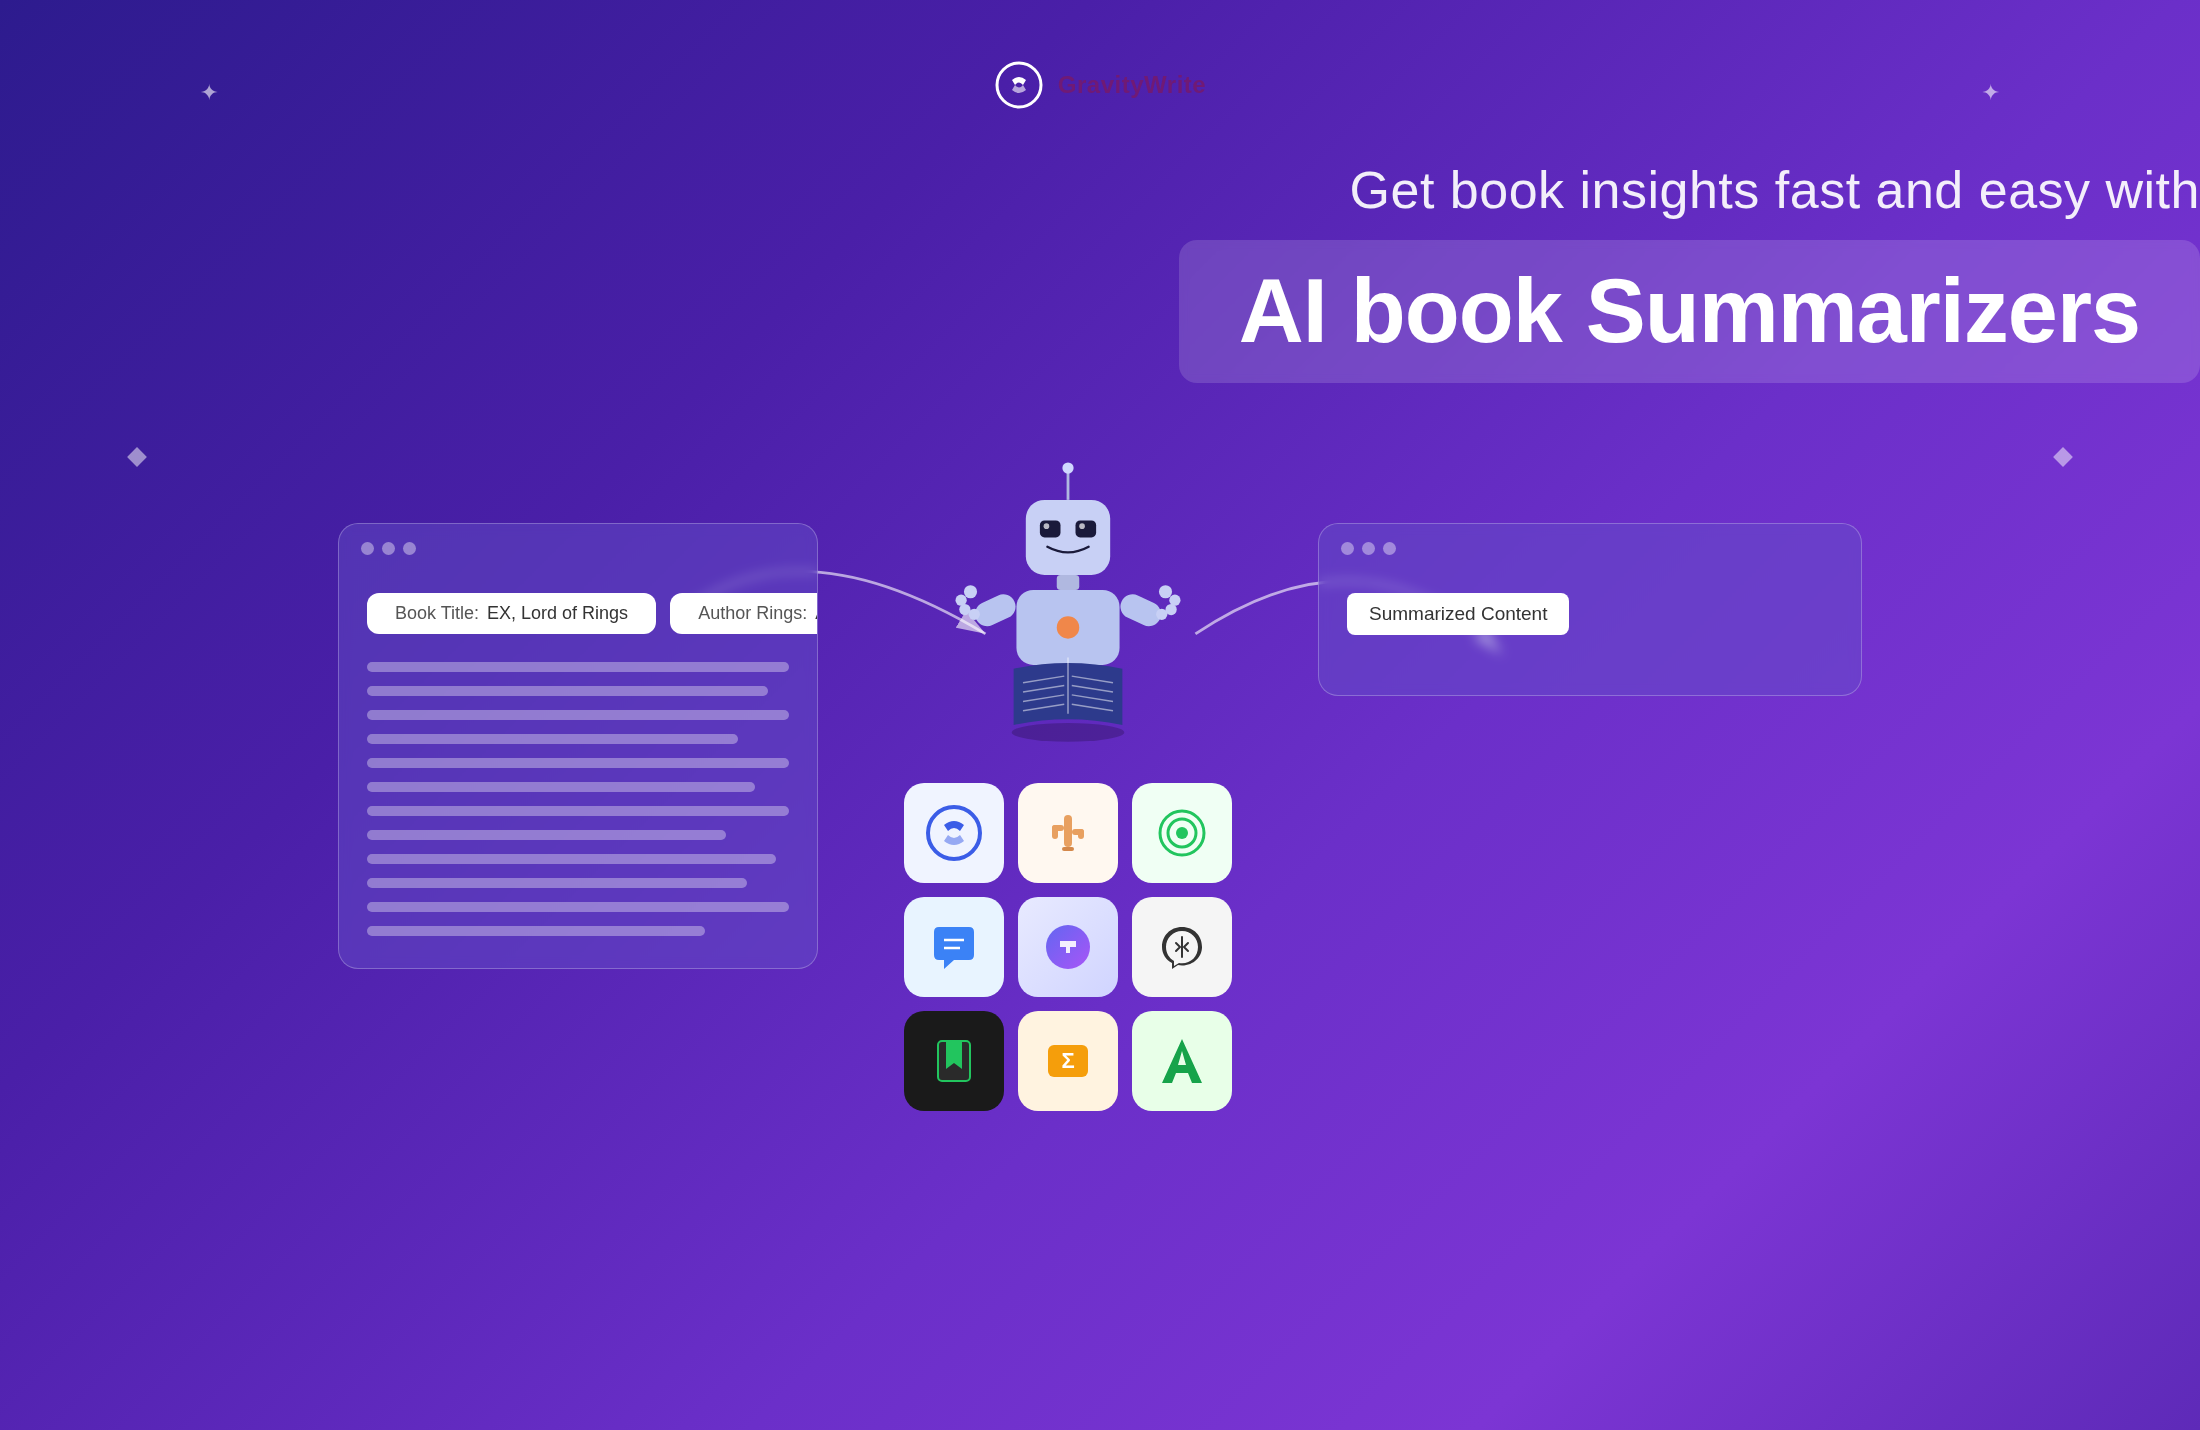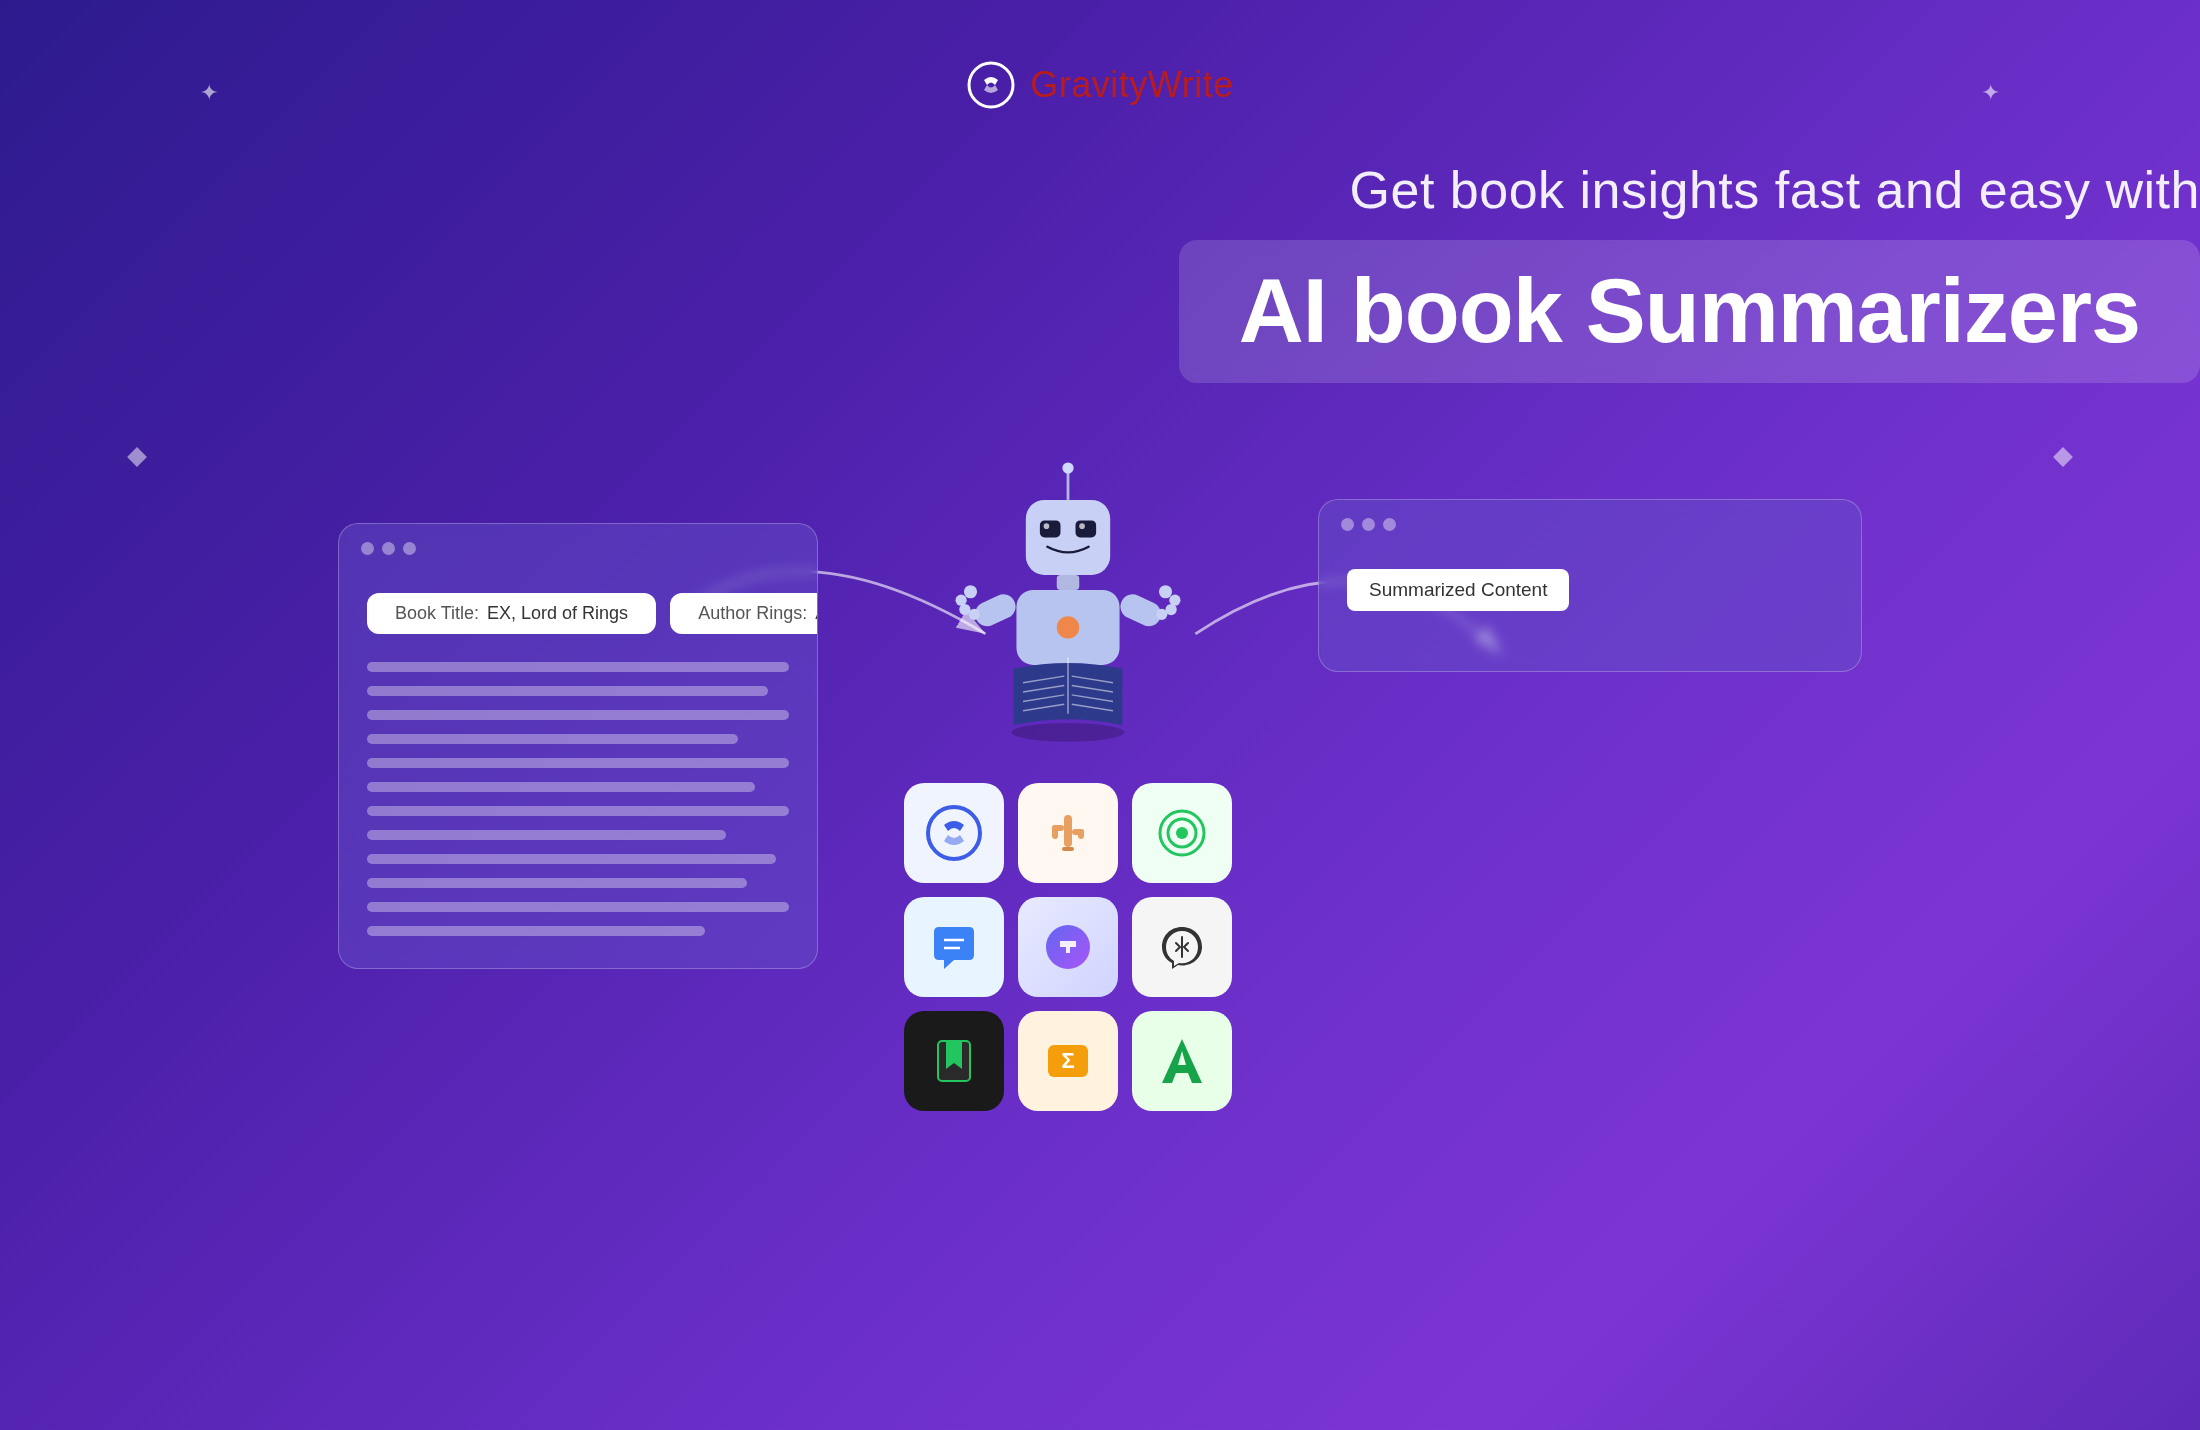--- a/index.html
+++ b/index.html
@@ -35,23 +35,23 @@
       padding-top: 60px;
       gap: 14px;
     }
 
     .logo-icon {
       width: 50px;
       height: 50px;
     }
 
     .logo-text {
-      font-size: 36px;
-      font-weight: 400;
-      color: #b91c1c;
+      font-size: 24px;
+      font-weight: 700;
+      color: #701a75;
       letter-spacing: 0.5px;
     }
 
     
     .hero-section {
       text-align: right;
       margin-top: 50px;
     }
 
     .hero-subtitle {
@@ -203,21 +203,21 @@
     }
 
     .app-icon svg {
       width: 60px;
       height: 60px;
     }
 
     
     .right-card {
       width: 544px;
-      margin-top: 56px;
+      margin-top: 80px;
     }
 
     .right-card-body {
       padding: 20px 28px 32px;
     }
 
     .summarized-btn {
       background: #ffffff;
       border-radius: 8px;
       padding: 10px 22px;

